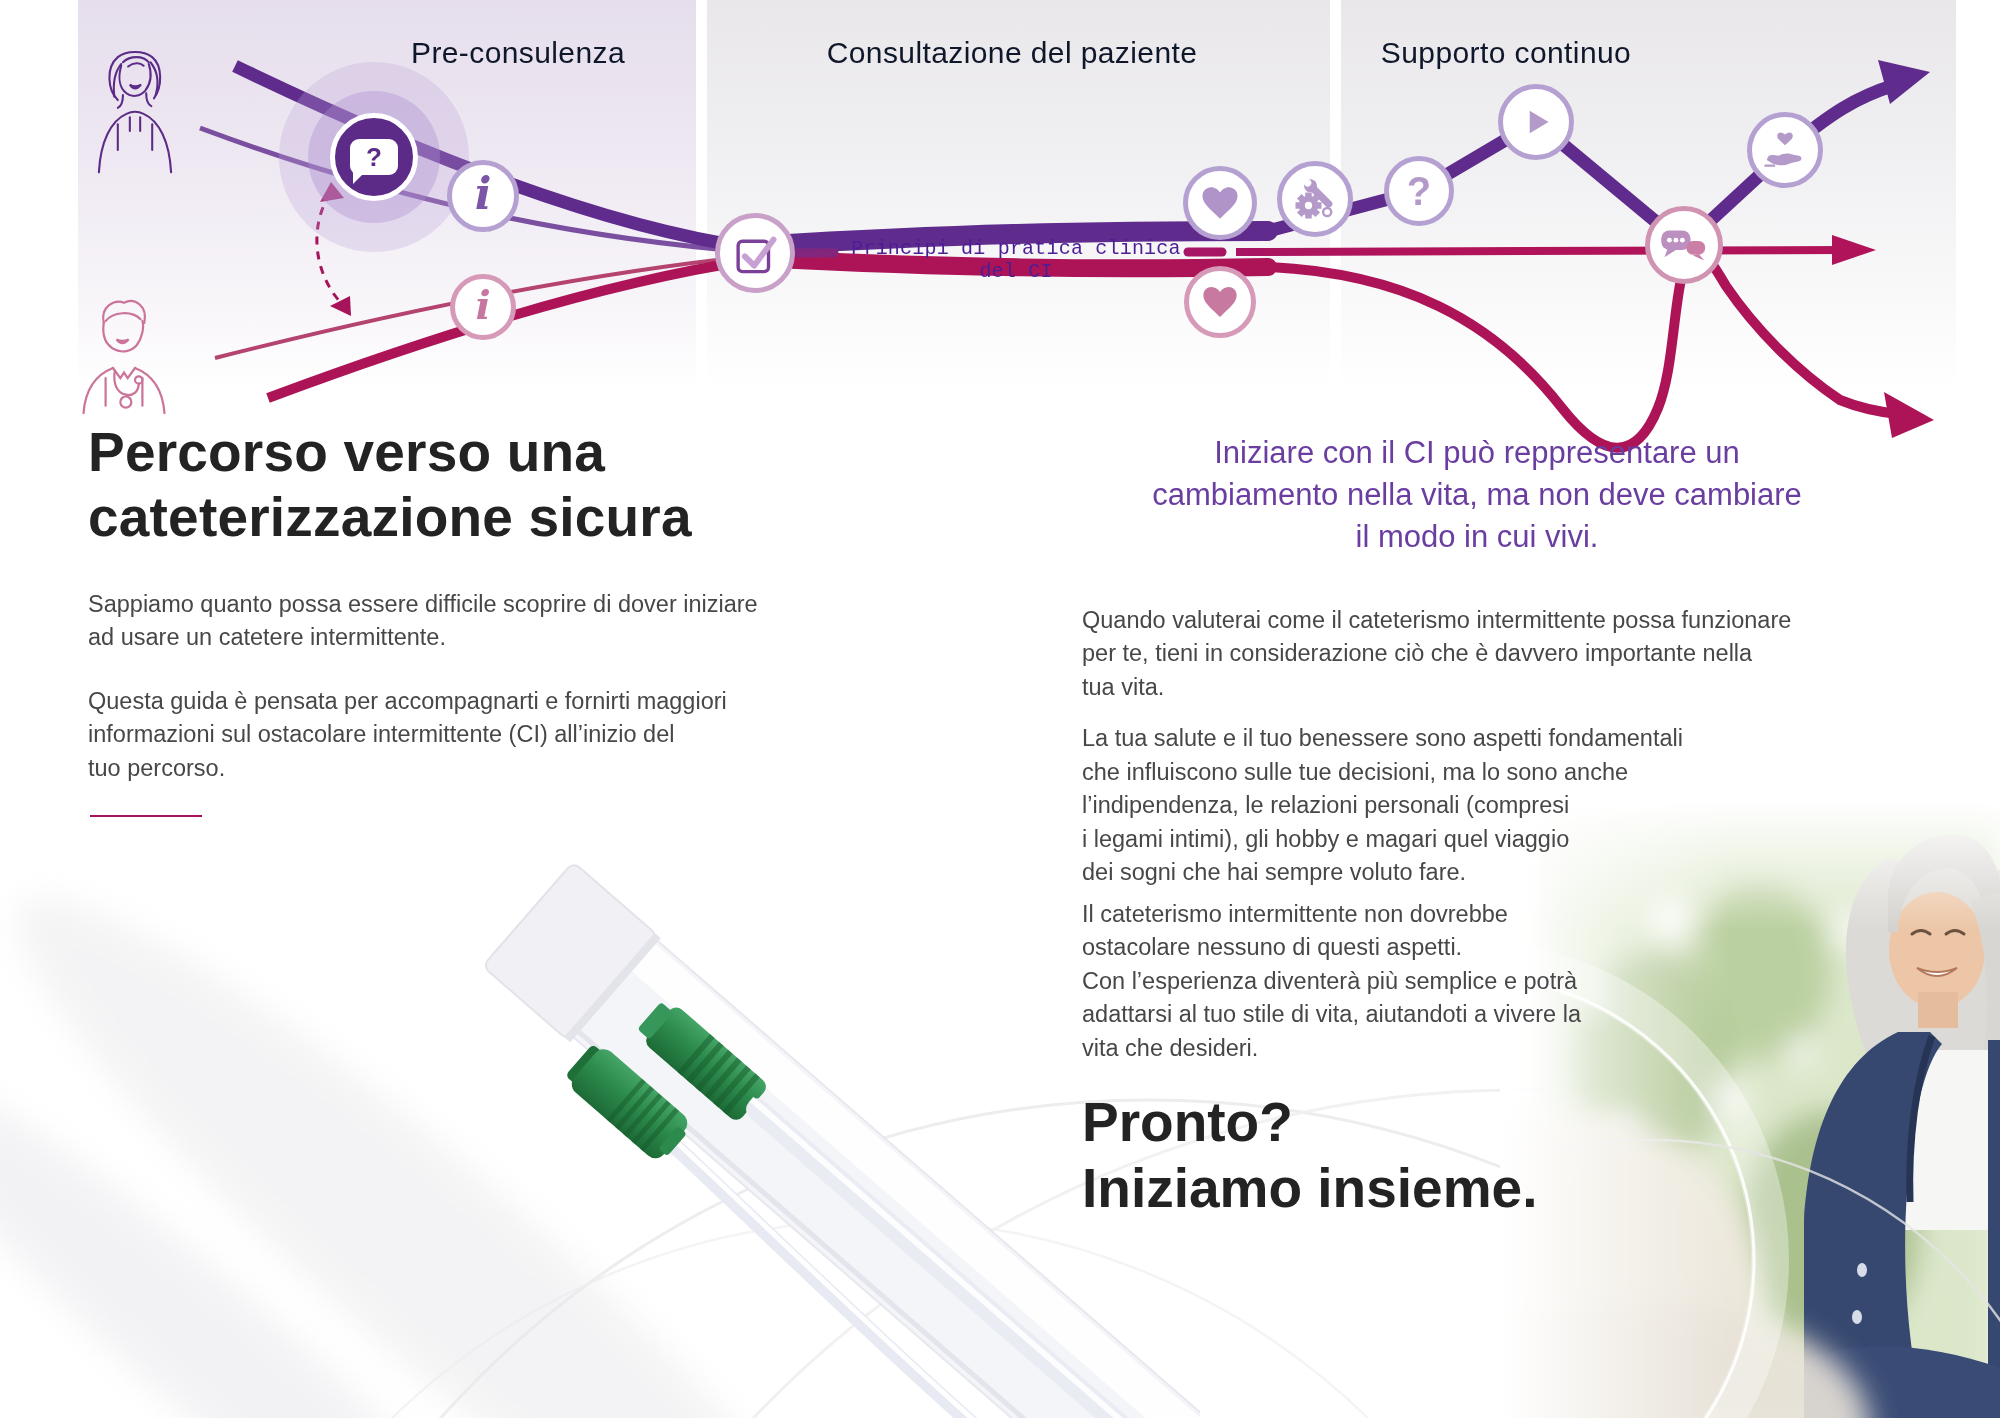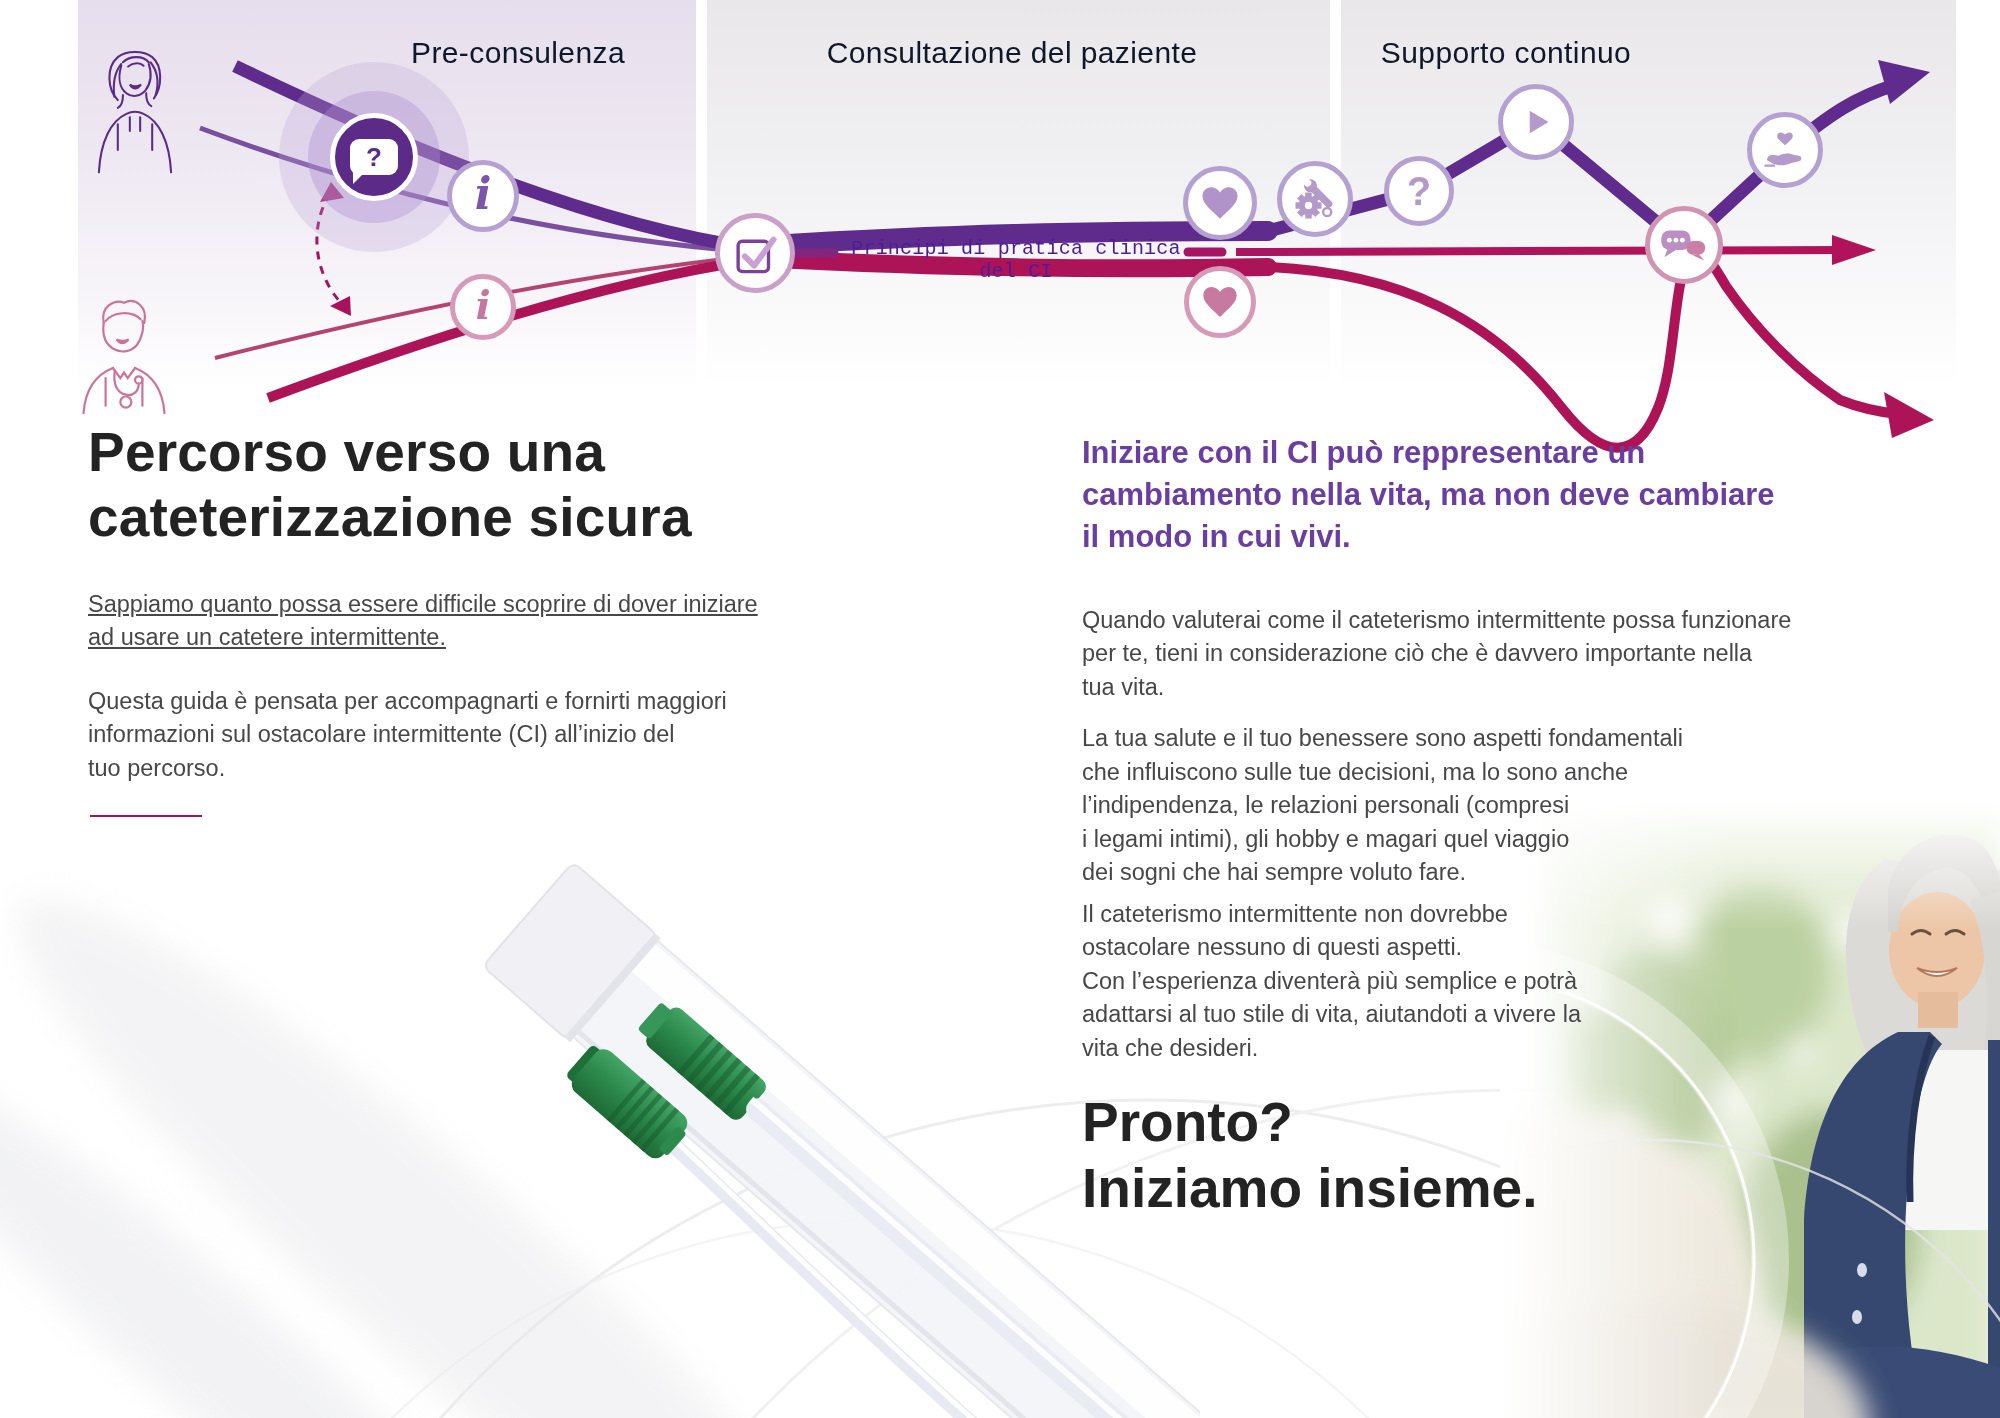--- a/index.html
+++ b/index.html
@@ -32,26 +32,26 @@
   .sbubble span{font-size:26px;font-weight:800;color:#5b2b87;}
 
   
   .figure{position:absolute;z-index:4;}
 
   
   .pre{white-space:pre-line;}
   .col-left{position:absolute;left:88px;top:420px;width:830px;z-index:6;}
   .col-left h1{margin:0;font-size:55px;line-height:1.18;font-weight:600;color:#232323;letter-spacing:.2px;}
   .body-p{font-size:23.5px;line-height:33.5px;color:#474749;margin:0;}
-  .col-left .p1{margin-top:38px;text-decoration:underline;}
+  .col-left .p1{margin-top:38px;}
   .col-left .p2{margin-top:30px;}
   .rule{width:112px;border:none;border-top:2.5px solid #a6135a;margin:30px 0 0 2px;}
 
   .col-right{position:absolute;left:1082px;top:432px;width:790px;z-index:6;}
-  .col-right h2{margin:0;font-size:31px;line-height:1.35;font-weight:700;color:#6a3da0;}
+  .col-right h2{margin:0;font-size:31px;line-height:1.35;font-weight:400;color:#6a3da0;text-align:center;}
   .col-right .p1{margin-top:46px;}
   .col-right .p2{margin-top:18px;}
   .col-right .p3{margin-top:8px;}
   .cta{margin-top:24px;font-size:55px;line-height:1.2;font-weight:600;color:#232323;}
 
   .photo{position:absolute;z-index:1;}
   .decor{position:absolute;z-index:0;}
 </style>
 </head>
 <body>

